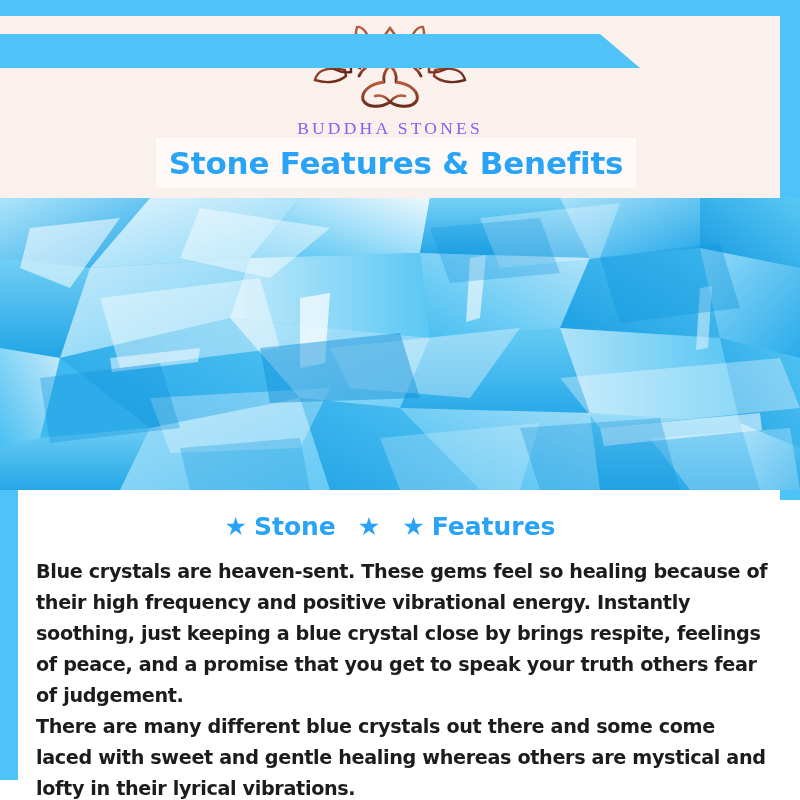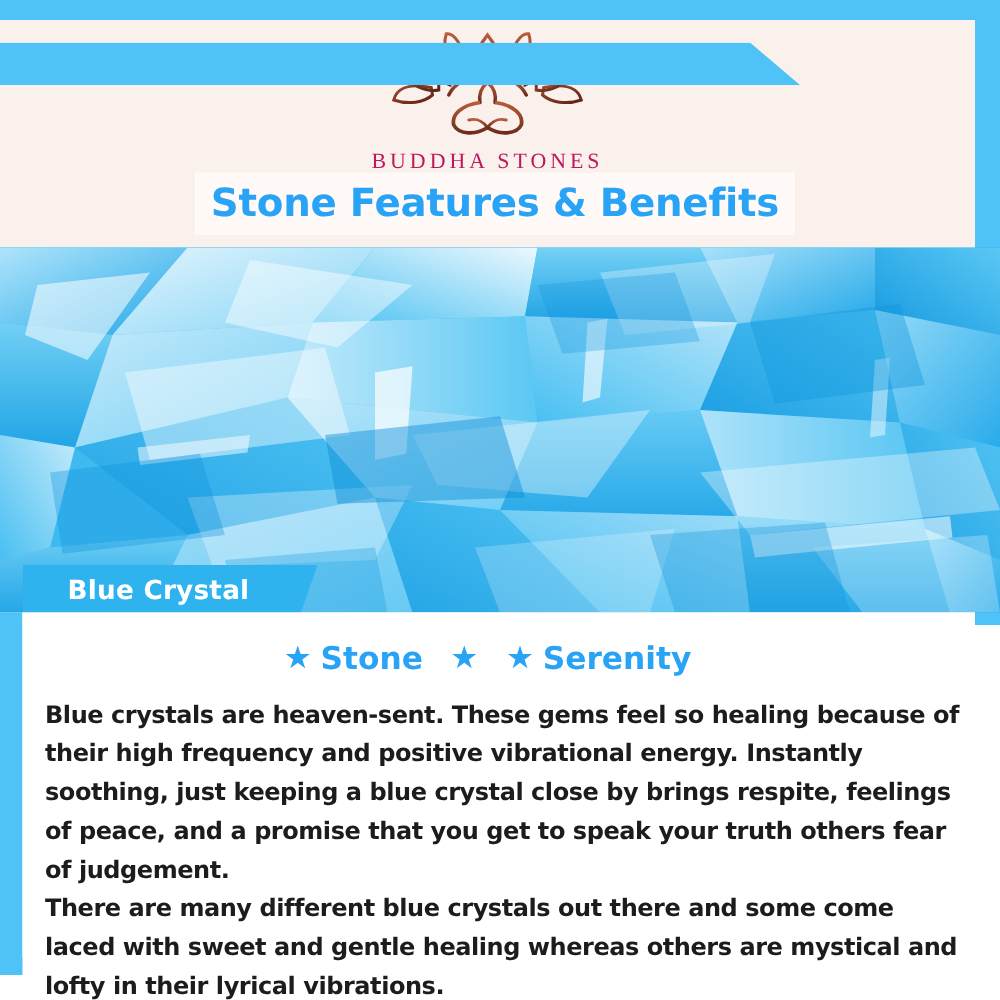--- a/index.html
+++ b/index.html
@@ -61,21 +61,21 @@
     top: 8px; left: 0; width: 780px;
     display: flex;
     flex-direction: column;
     align-items: center;
   }
   .logo-mark { width: 170px; height: 92px; display: block; }
   .logo-text {
     font-family: "Liberation Serif", serif;
     font-size: 17.5px;
     letter-spacing: 3.2px;
-    color: #be185d;
+    color: #8b5cf6;
     margin-top: 2px;
   }
 
   
   .title-banner {
     position: absolute;
     top: 138px; left: 156px;
     width: 480px; height: 50px;
     background: #fffaf8;
     display: flex;
@@ -311,39 +311,36 @@
 
       <polygon points="260,150 400,135 420,200 270,205" fill="#0b8fd8" opacity="0.45"></polygon>
       <polygon points="600,60 720,45 740,110 620,125" fill="#0e96dd" opacity="0.38"></polygon>
       <polygon points="40,180 160,165 180,230 50,245" fill="#0d93dd" opacity="0.35"></polygon>
       <polygon points="430,30 540,20 560,75 450,85" fill="#1296de" opacity="0.3"></polygon>
       <polygon points="520,230 660,220 680,292 540,292" fill="#0f93da" opacity="0.32"></polygon>
       <polygon points="180,250 300,240 310,292 190,292" fill="#1198de" opacity="0.3"></polygon>
     </svg>
   </div>
 
-  <div class="crystal-label">
-    <span class="crystal-label-text">Blue Crystal</span>
-  </div>
 
   <div class="band band-left-lower"></div>
   <div class="content-cream-strip"></div>
   <div class="content"></div>
 
   <div class="features">
     <div class="feature">
       <span class="star">★</span>
       <span class="feature-label">Stone</span>
     </div>
     <div class="feature">
       <span class="star">★</span>
     </div>
     <div class="feature">
       <span class="star">★</span>
-      <span class="feature-label">Serenity</span>
+      <span class="feature-label">Features</span>
     </div>
   </div>
 
   <div class="paragraphs">
     <p class="para">Blue crystals are heaven-sent. These gems feel so healing because of their high frequency and positive vibrational energy. Instantly soothing, just keeping a blue crystal close by brings respite, feelings of peace, and a promise that you get to speak your truth others fear of judgement.</p>
     <p class="para">There are many different blue crystals out there and some come laced with sweet and gentle healing whereas others are mystical and lofty in their lyrical vibrations.</p>
   </div>
 
   <div class="band-bottom"></div>
   <div class="band-bottom-blue"></div>

